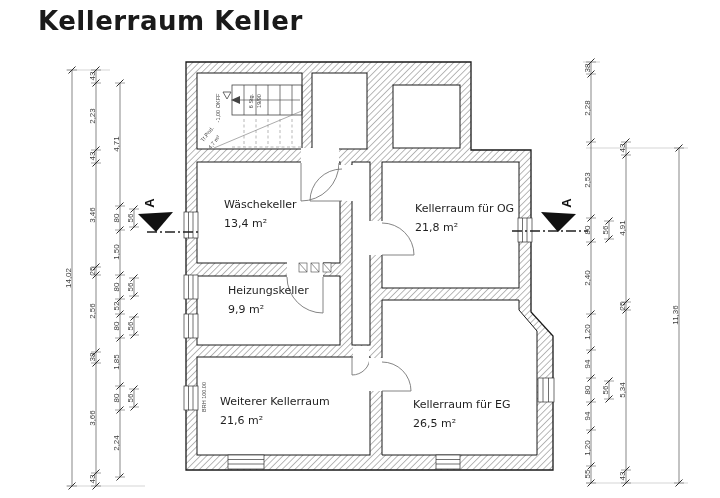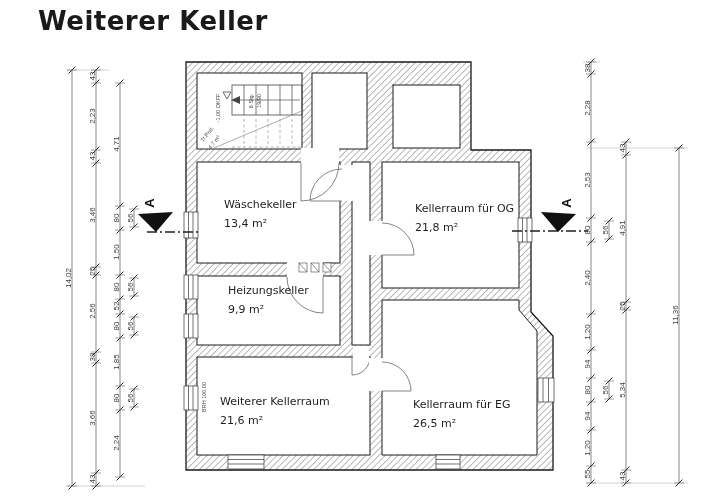--- a/index.html
+++ b/index.html
@@ -11,21 +11,21 @@
   text{fill:#1f1f1f;}
   .room-name{font-size:11px;fill:#1f1f1f;font-family:"DejaVu Sans",sans-serif;}
   .dim{font-size:8px;fill:#3d3d3d;text-anchor:middle;dominant-baseline:central;
        font-family:"Liberation Sans",sans-serif;}
   .tiny{font-size:5.5px;fill:#444;text-anchor:middle;dominant-baseline:central;}
   .sec{font-size:13px;font-weight:bold;fill:#111;text-anchor:middle;dominant-baseline:central;}
 </style>
 </head>
 <body>
 
-<h1>Weiterer Keller</h1>
+<h1>Kellerraum Keller</h1>
 
 <svg width="720" height="498" viewBox="0 0 720 498">
   <defs>
     <pattern id="hatch" width="4.5" height="4.5" patternUnits="userSpaceOnUse" patternTransform="rotate(45)">
       <rect width="4.5" height="4.5" fill="#ffffff"></rect>
       <line x1="0" y1="0" x2="0" y2="4.5" stroke="#4f4f4f" stroke-width="0.8"></line>
     </pattern>
   </defs>
 
   <g>

